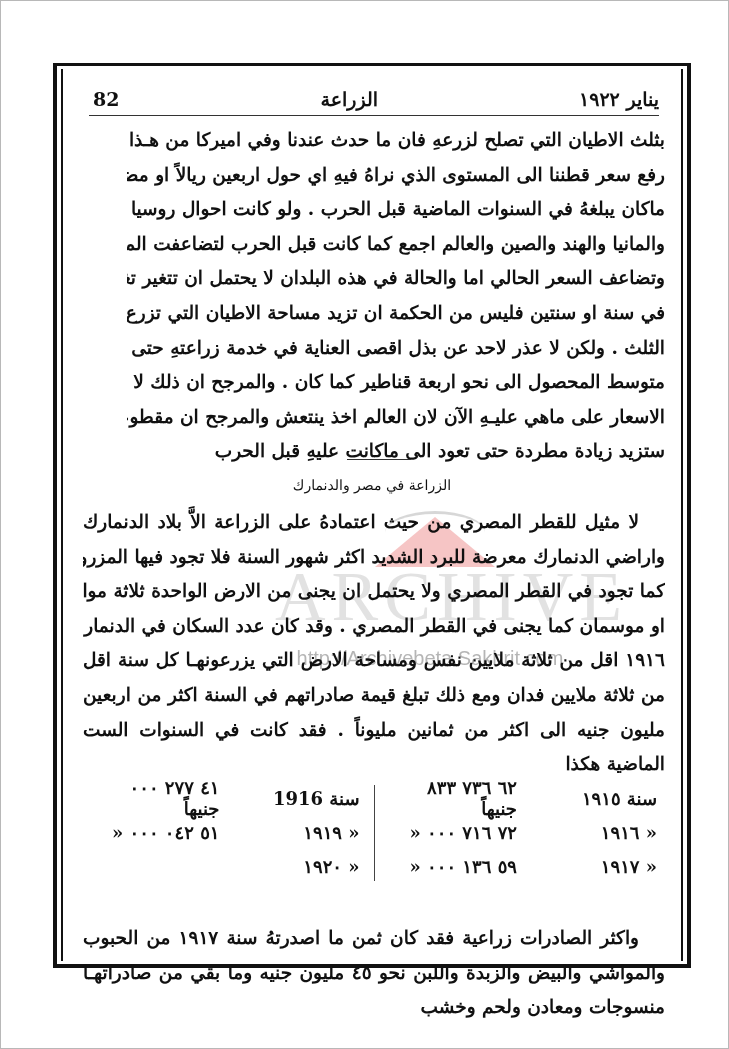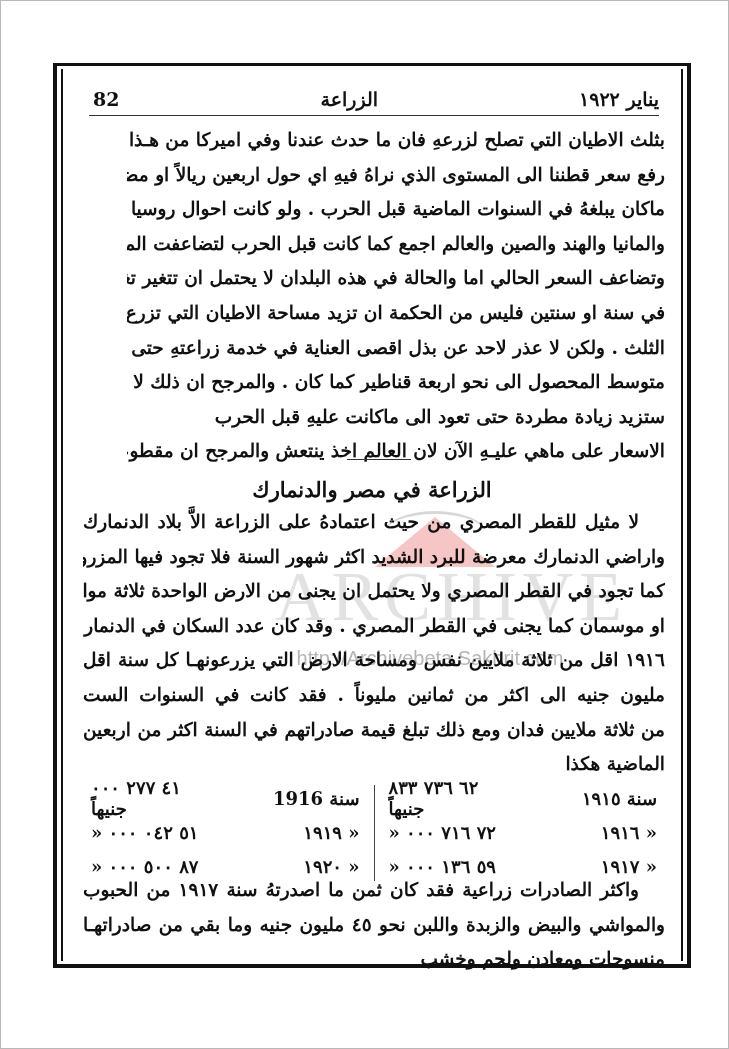--- a/index.html
+++ b/index.html
@@ -34,37 +34,37 @@
     white-space: nowrap;
   }
   .line { display: block; height: 34.6px; overflow: hidden; }
   .line.last { text-align-last: right; }
   .line.indent { padding-right: 26px; }
   .section-rule {
     position: absolute; left: 284px; width: 64px; top: 390px; border-top: 1px solid #333;
   }
   .section-title {
     position: absolute; left: 0; right: 0; top: 408px; text-align: center; direction: rtl;
-    font-size: 21px; font-weight: bold;
+    font-size: 14px; font-weight: normal;
   }
   .table-wrap {
     position: absolute; left: 20px; right: 16px; top: 712px; height: 110px; direction: rtl;
     display: flex;
   }
   .table-col {
     flex: 1; display: flex; flex-direction: column; padding: 0 8px;
   }
   .table-divider {
     width: 1px; background: #444; margin: 0 6px; height: 96px; align-self: flex-start; margin-top: 4px;
   }
   .trow {
     display: flex; direction: rtl; height: 34px; align-items: center; font-size: 18px; font-weight: bold;
   }
   .tyear { width: 110px; text-align: right; }
-  .tval { flex: 1; text-align: left; padding-right: 30px; }
+  .tval { flex: 1; text-align: right; padding-right: 30px; }
   .watermark {
     position: absolute; left: 212px; top: 448px; width: 310px; height: 170px; pointer-events: none;
   }
   .wm-book-l {
     position: absolute; left: 100px; top: 0; width: 0; height: 0;
     border-right: 60px solid rgba(230,90,90,0.35); border-top: 50px solid transparent;
   }
   .wm-book-r {
     position: absolute; left: 160px; top: 0; width: 0; height: 0;
     border-left: 60px solid rgba(230,90,90,0.35); border-top: 50px solid transparent;
@@ -99,43 +99,43 @@
 
     <div class="body-text" style="top:54px;margin-left:44px;">
       <span class="line">بثلث الاطيان التي تصلح لزرعهِ فان ما حدث عندنا وفي اميركا من هـذا القبيل</span>
       <span class="line">رفع سعر قطننا الى المستوى الذي نراهُ فيهِ اي حول اربعين ريالاً او مضاعف</span>
       <span class="line">ماكان يبلغهُ في السنوات الماضية قبل الحرب . ولو كانت احوال روسيا والنمسا</span>
       <span class="line">والمانيا والهند والصين والعالم اجمع كما كانت قبل الحرب لتضاعفت المقطوعيـة</span>
       <span class="line">وتضاعف السعر الحالي اما والحالة في هذه البلدان لا يحتمل ان تتغير تغيراً كبيراً</span>
       <span class="line">في سنة او سنتين فليس من الحكمة ان تزيد مساحة الاطيان التي تزرع قطناً على</span>
       <span class="line">الثلث . ولكن لا عذر لاحد عن بذل اقصى العناية في خدمة زراعتهِ حتى يعود</span>
       <span class="line">متوسط المحصول الى نحو اربعة قناطير كما كان . والمرجح ان ذلك لا يمنع بقاء</span>
+      <span class="line">الاسعار على ماهي عليـهِ الآن لان العالم اخذ ينتعش والمرجح ان مقطوعيتهُ</span>
       <span class="line last">ستزيد زيادة مطردة حتى تعود الى ماكانت عليهِ قبل الحرب</span>
-      <span class="line">الاسعار على ماهي عليـهِ الآن لان العالم اخذ ينتعش والمرجح ان مقطوعيتهُ</span>
     </div>
 
     <div class="watermark">
       <div class="wm-book-gray"></div>
       <div class="wm-book-l"></div>
       <div class="wm-book-r"></div>
       <div class="wm-word">ARCHIVE</div>
       <div class="wm-url">http://Archivebeta.Sakhrit.com</div>
     </div>
 
     <div class="section-rule"></div>
     <div class="section-title">الزراعة في مصر والدنمارك</div>
 
     <div class="body-text" style="top:436px;">
       <span class="line indent">لا مثيل للقطر المصري من حيث اعتمادهُ على الزراعة الاَّ بلاد الدنمارك</span>
       <span class="line">واراضي الدنمارك معرضة للبرد الشديد اكثر شهور السنة فلا تجود فيها المزروعات</span>
       <span class="line">كما تجود في القطر المصري ولا يحتمل ان يجنى من الارض الواحدة ثلاثة مواسم</span>
       <span class="line">او موسمان كما يجنى في القطر المصري . وقد كان عدد السكان في الدنمارك سنة</span>
       <span class="line">١٩١٦ اقل من ثلاثة ملايين نفس ومساحة الارض التي يزرعونهـا كل سنة اقل</span>
+      <span class="line">من ثلاثة ملايين فدان ومع ذلك تبلغ قيمة صادراتهم في السنة اكثر من اربعين</span>
       <span class="line">مليون جنيه الى اكثر من ثمانين مليوناً . فقد كانت في السنوات الست</span>
-      <span class="line">من ثلاثة ملايين فدان ومع ذلك تبلغ قيمة صادراتهم في السنة اكثر من اربعين</span>
       <span class="line last">الماضية هكذا</span>
     </div>
 
     <div class="table-wrap">
       <div class="table-col">
         <div class="trow">
           <span class="tyear">سنة ١٩١٥</span>
           <span class="tval">٦٢ ٧٣٦ ٨٣٣ جنيهاً</span>
         </div>
         <div class="trow">
@@ -152,25 +152,24 @@
         <div class="trow">
           <span class="tyear">سنة 1916</span>
           <span class="tval">٤١ ٢٧٧ ٠٠٠ جنيهاً</span>
         </div>
         <div class="trow">
           <span class="tyear">« ١٩١٩</span>
           <span class="tval">٥١ ٠٤٢ ٠٠٠ «</span>
         </div>
         <div class="trow">
           <span class="tyear">« ١٩٢٠</span>
-          <span class="tval">٨٧ ٥٠٠ ٠٠٠ «</span>
         </div>
       </div>
     </div>
 
-    <div class="body-text" style="top:804px;">
+    <div class="body-text" style="top:852px;">
       <span class="line indent">واكثر الصادرات زراعية فقد كان ثمن ما اصدرتهُ سنة ١٩١٧ من الحبوب</span>
       <span class="line">والمواشي والبيض والزبدة واللبن نحو ٤٥ مليون جنيه وما بقي من صادراتهـا</span>
       <span class="line last">منسوجات ومعادن ولحم وخشب</span>
     </div>
 
   </div>
 </div>
 
 </body></html>

